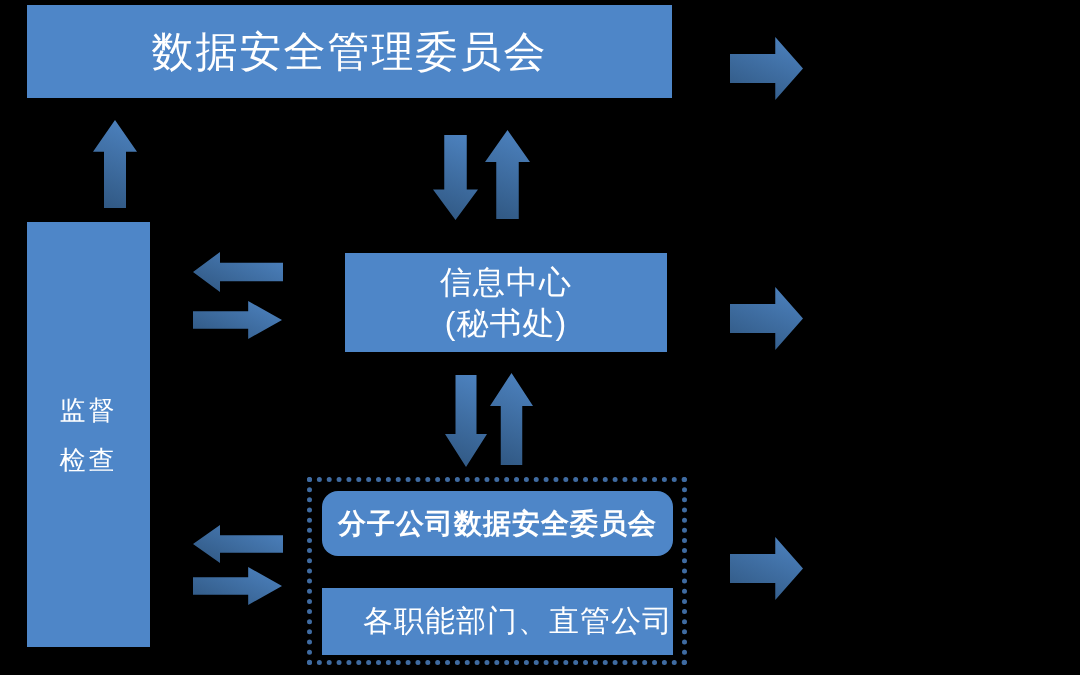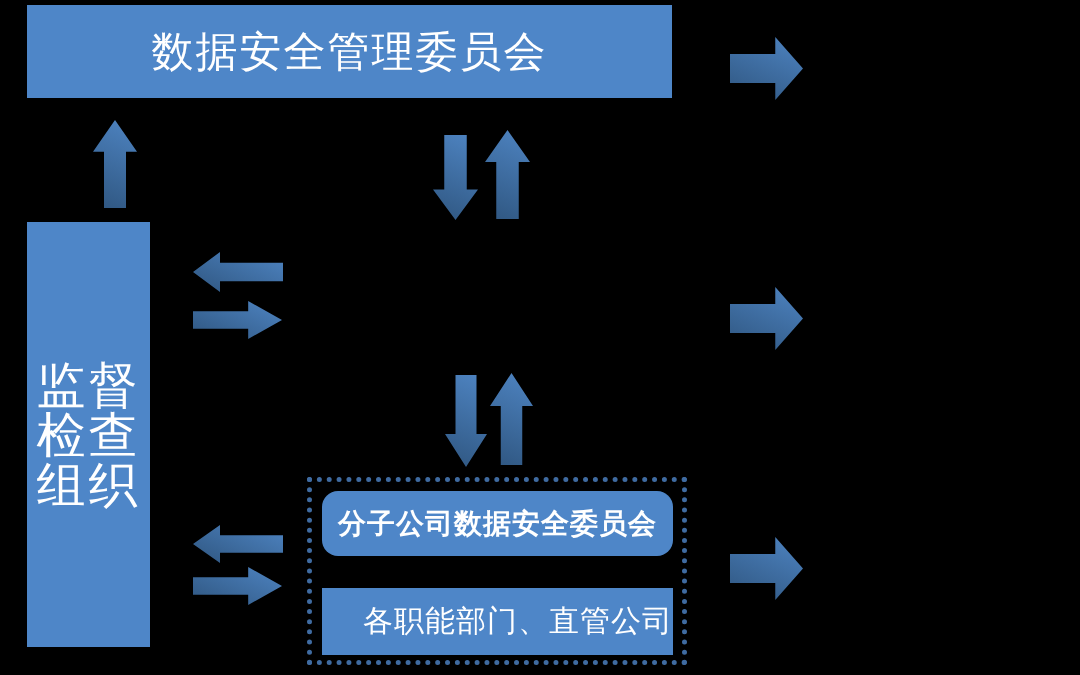--- a/index.html
+++ b/index.html
@@ -32,21 +32,21 @@
     align-items: center;
     justify-content: center;
     text-align: center;
   }
   .committee-box {
     left: 27px; top: 5px; width: 645px; height: 93px;
     font-size: 42px; letter-spacing: 2px; font-weight: 500; text-align: right;
   }
   .supervision-box {
     left: 27px; top: 222px; width: 123px; height: 425px;
-    font-size: 49px; line-height: 50px; letter-spacing: 3px; text-align: center;
+    font-size: 26px; line-height: 50px; letter-spacing: 3px; text-align: center;
   }
   .info-center-box {
     left: 345px; top: 253px; width: 322px; height: 99px;
     font-size: 32px; line-height: 41px; letter-spacing: 1px;
   }
   .subsidiary-group {
     position: absolute;
     left: 307px; top: 477px; width: 380px; height: 188px;
     border: 5px dotted var(--dashed-border);
     background: transparent;
@@ -82,23 +82,26 @@
 
 <div class="canvas">
 
   <div class="box committee-box">
     <span class="line">数据安全管理委员会</span>
   </div>
 
   <div class="box supervision-box">
     <span class="line">监督</span>
     <span class="line">检查</span>
-    <span class="line">组织</span>
   </div>
 
+  <div class="box info-center-box">
+    <span class="line">信息中心</span>
+    <span class="line">(秘书处)</span>
+  </div>
 
   <div class="subsidiary-group">
     <div class="box subsidiary-committee-box">
       <span class="line">分子公司数据安全委员会</span>
     </div>
     <div class="box departments-box">
       <span class="line">各职能部门、直管公司</span>
     </div>
   </div>
 

